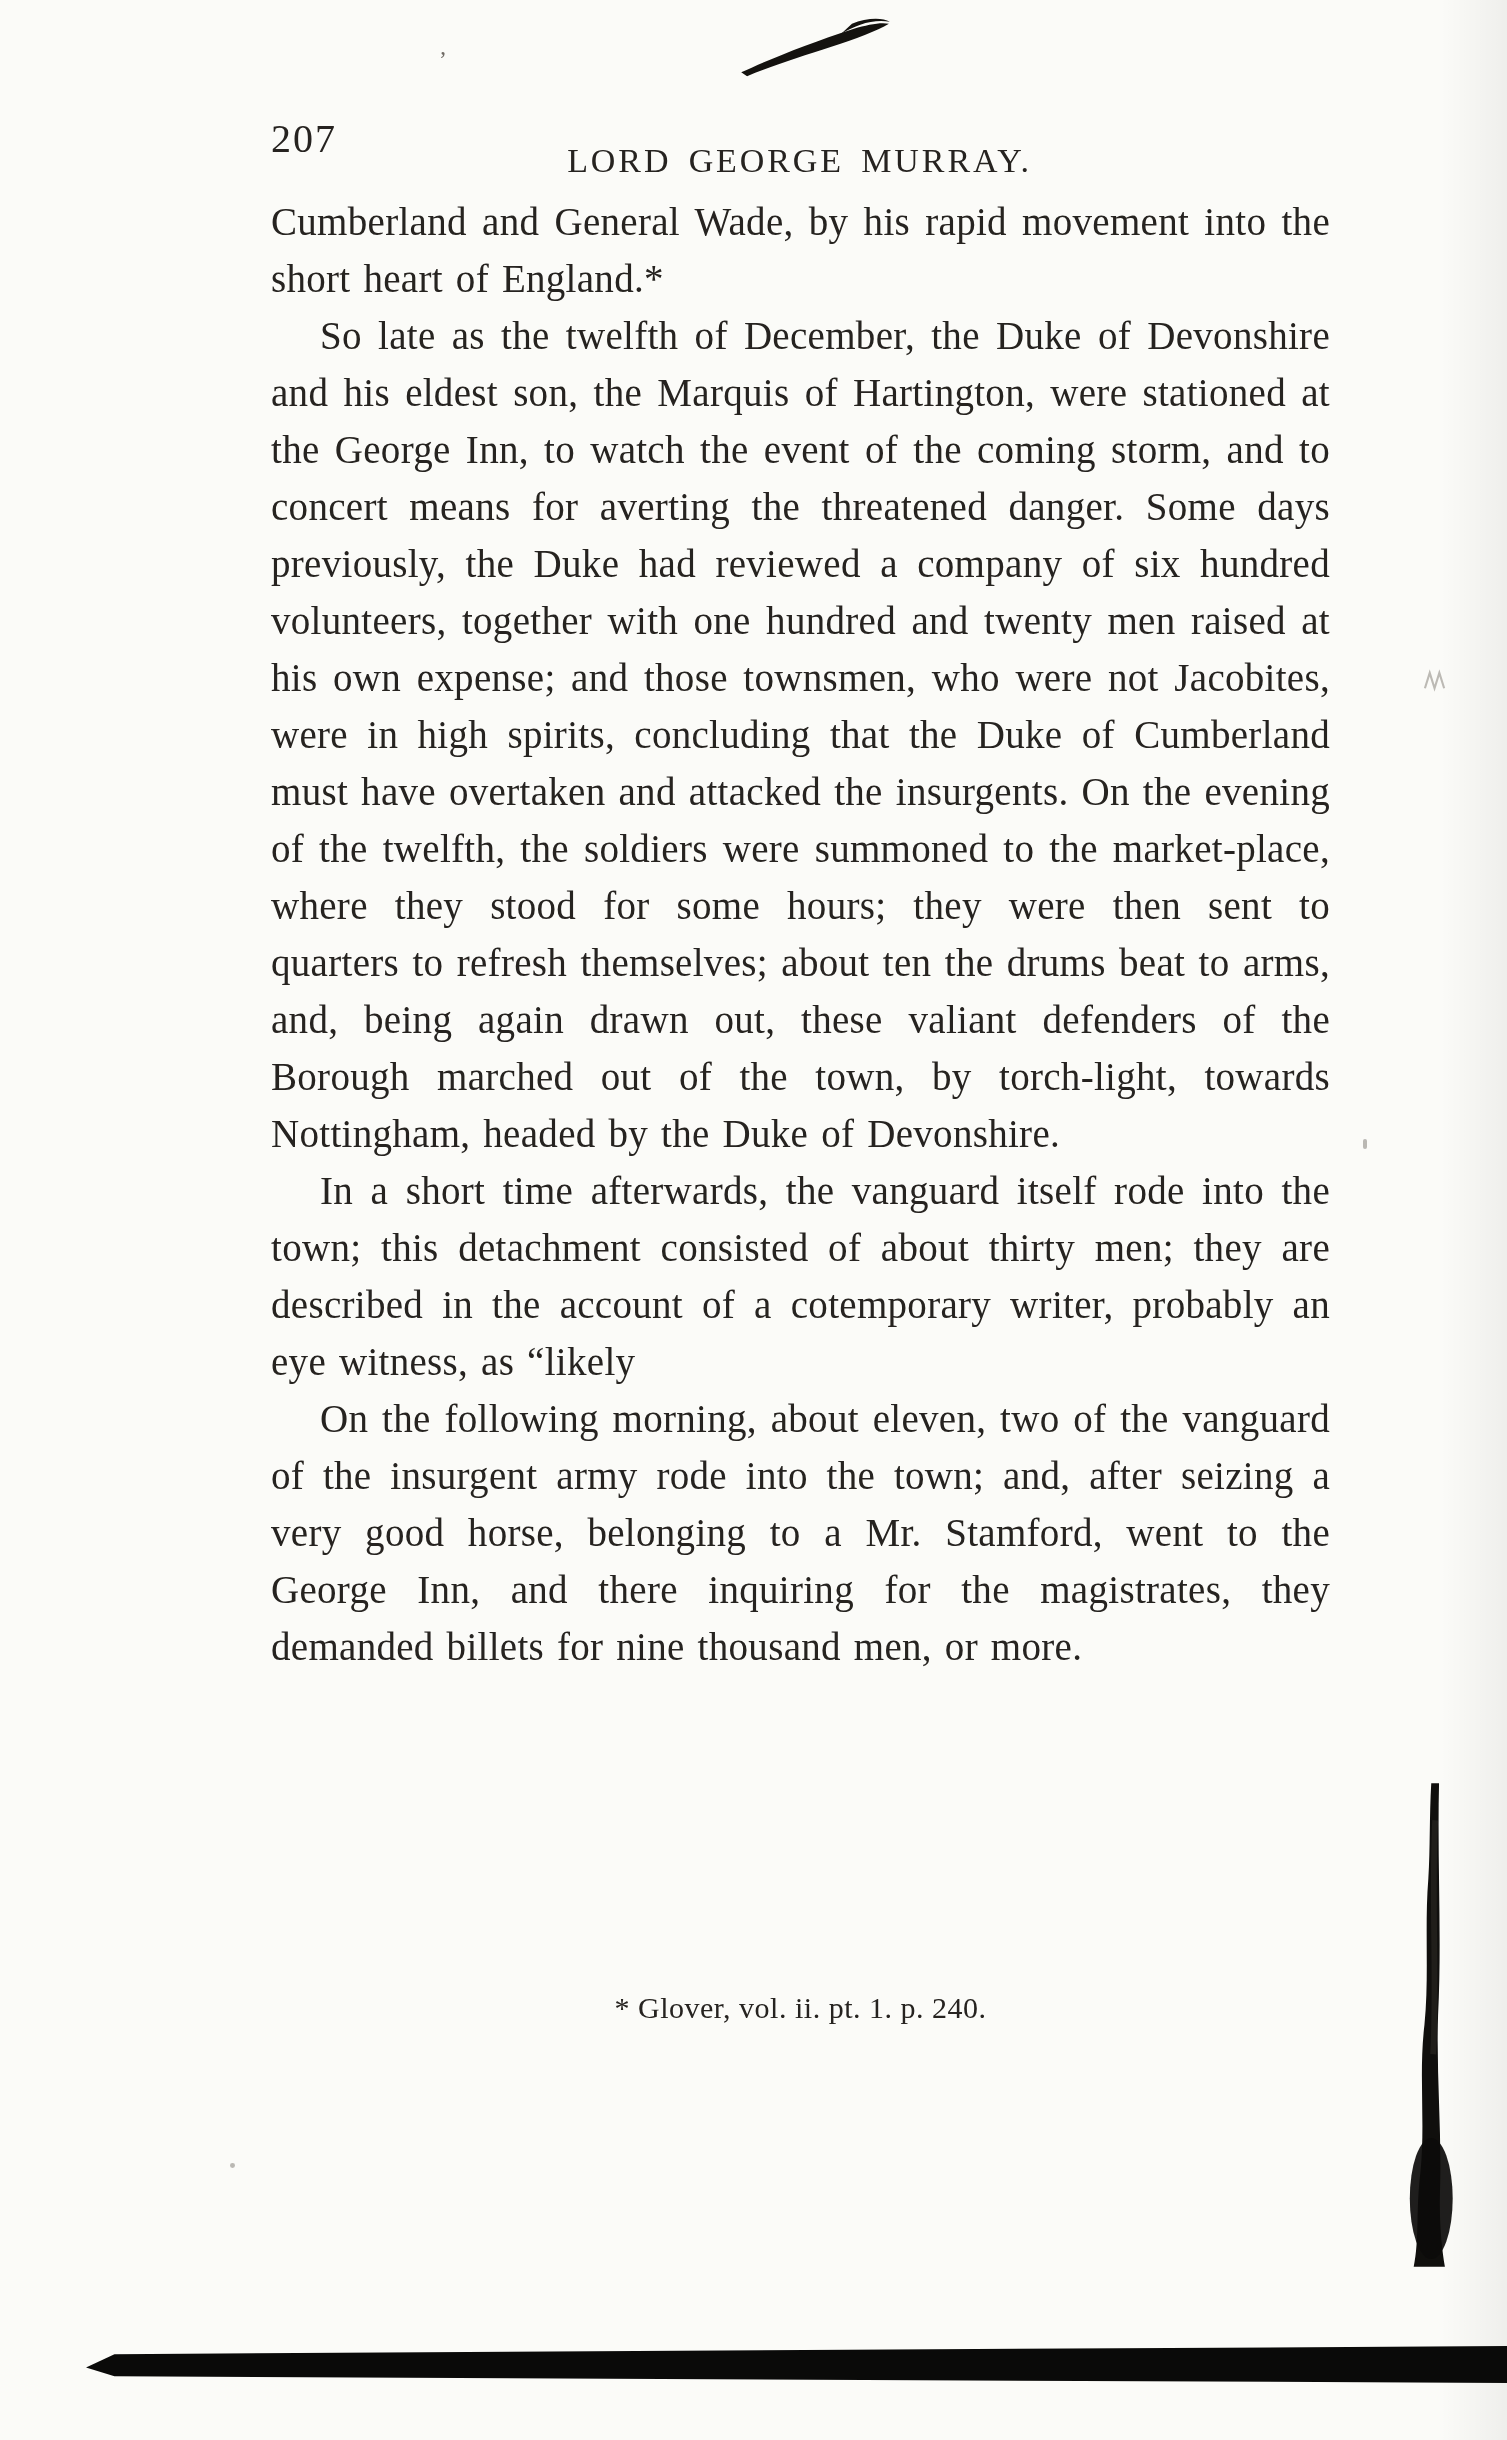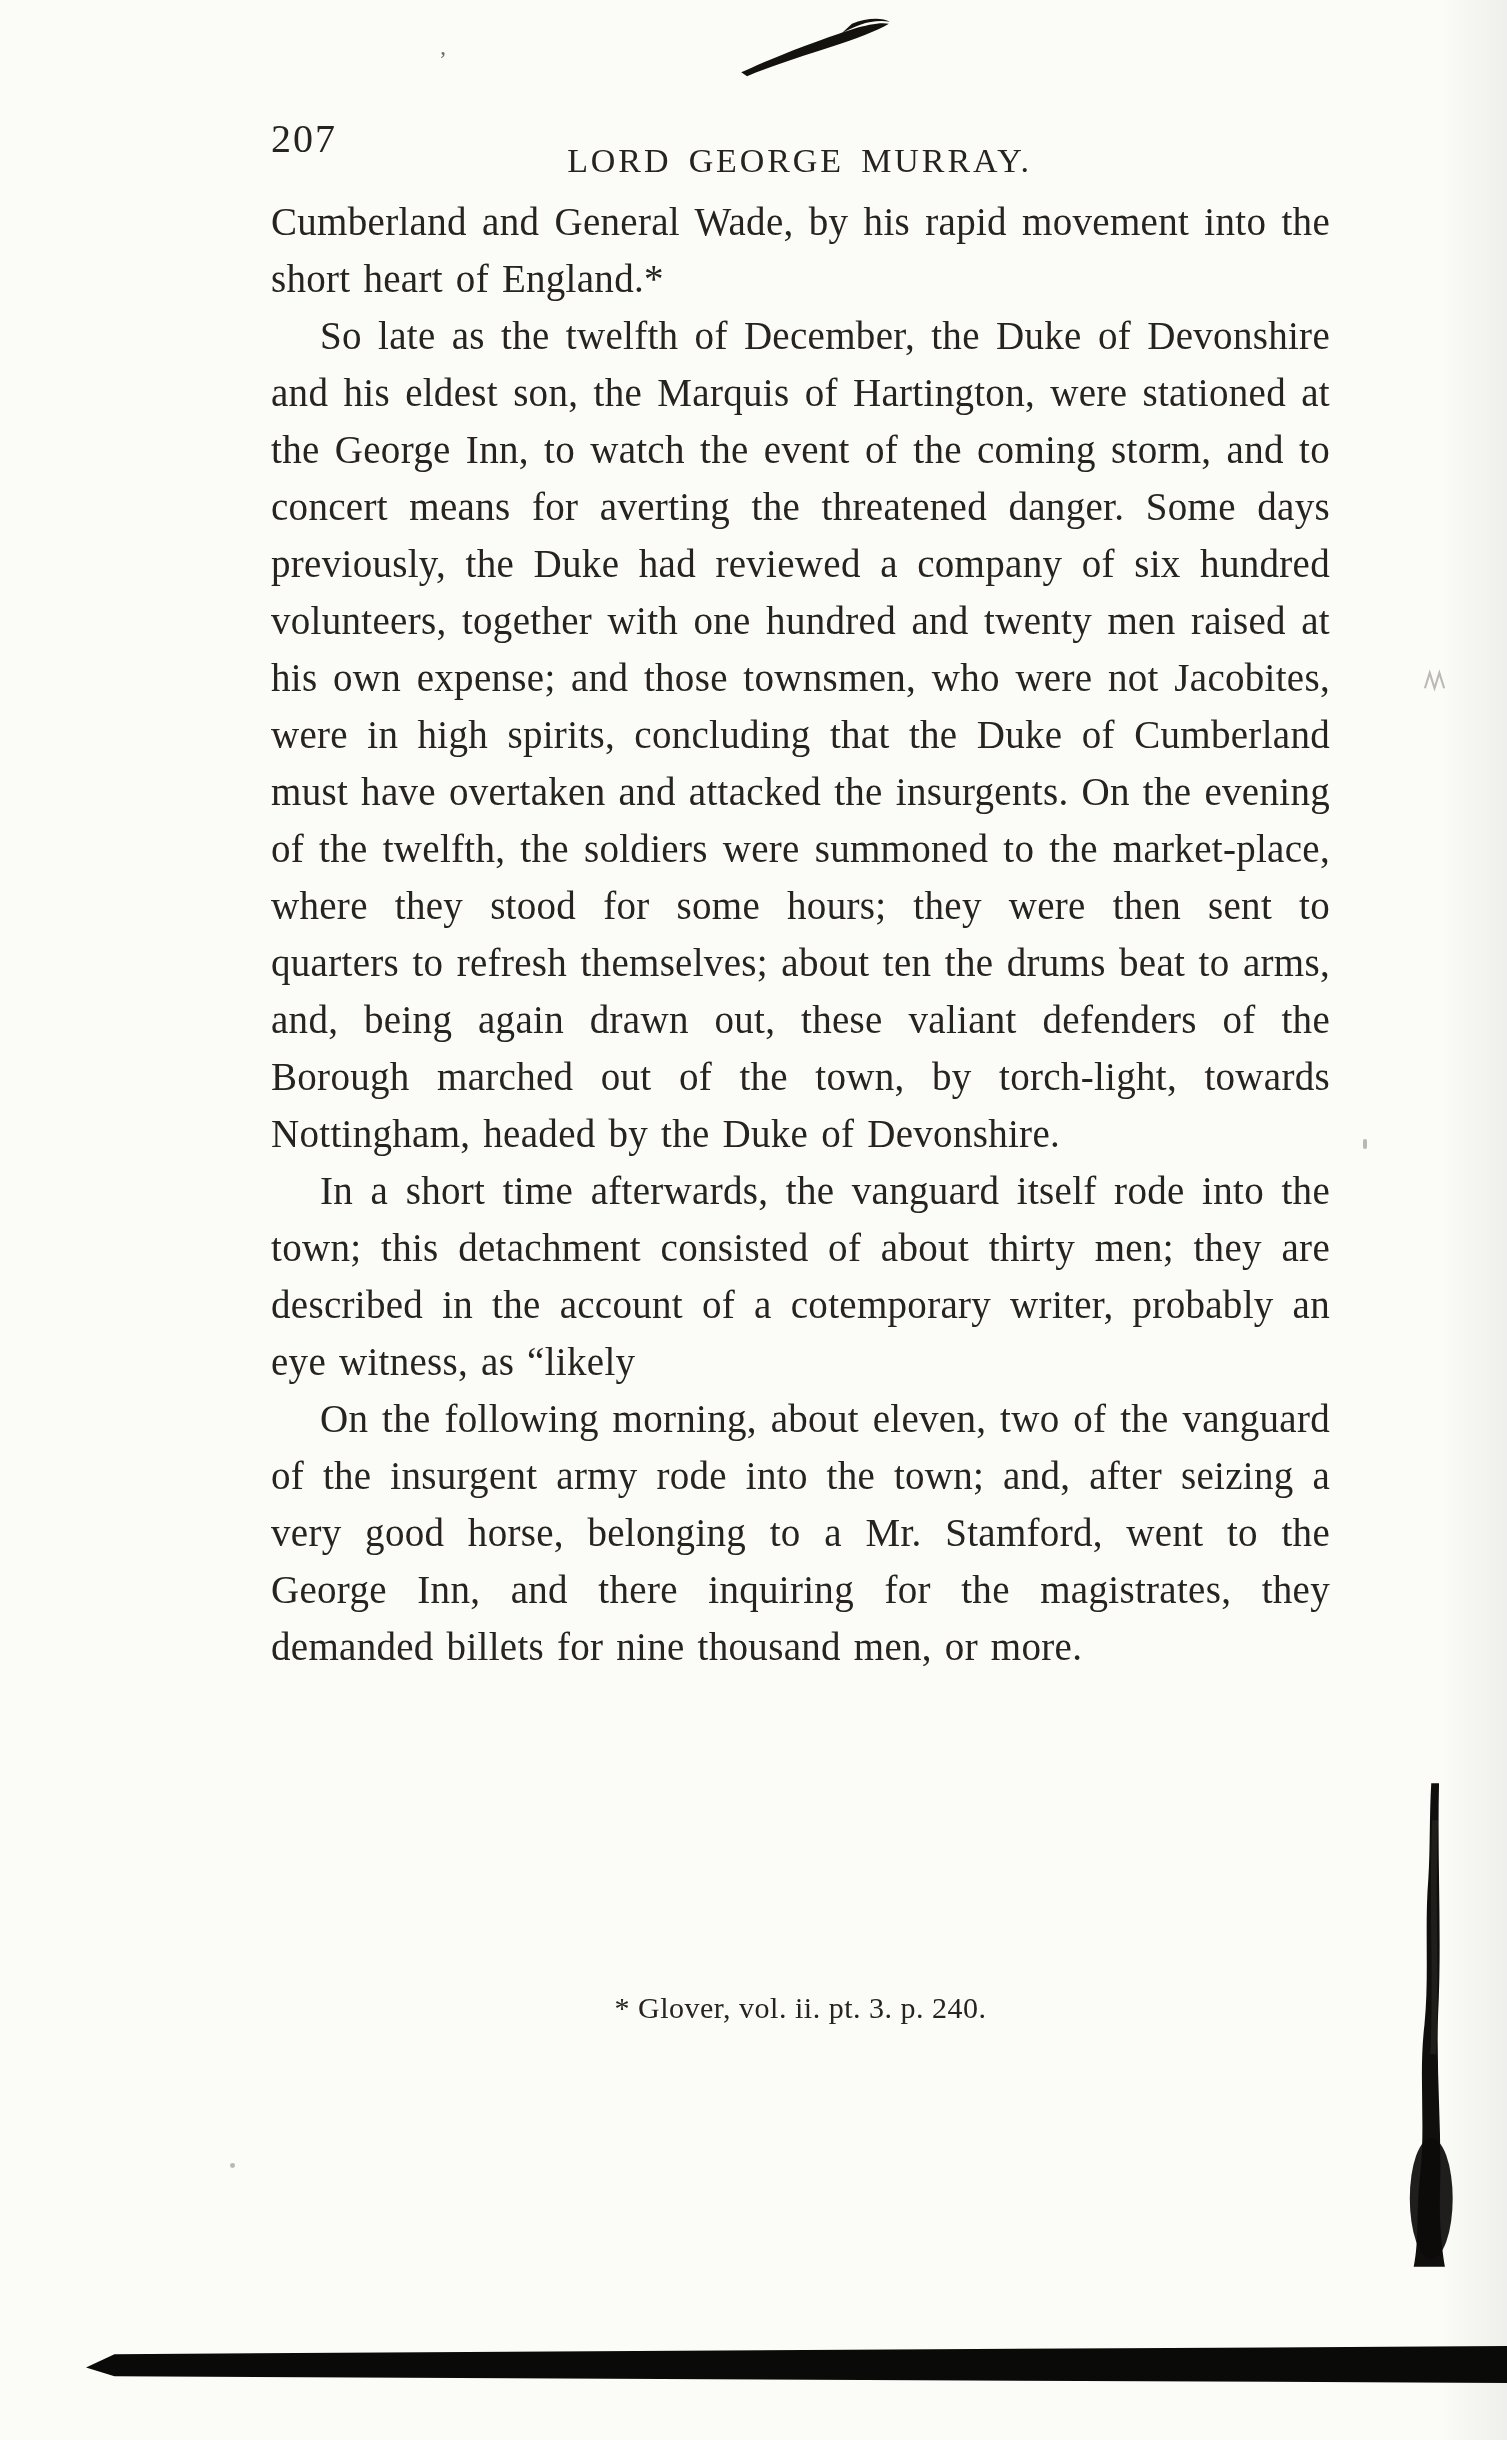--- a/index.html
+++ b/index.html
@@ -136,21 +136,21 @@
     <span class="running-header">LORD GEORGE MURRAY.</span>
   </div>
 
   <div class="text-block">
     <p>Cumberland and General Wade, by his rapid movement into the short heart of England.*</p>
     <p class="indent">So late as the twelfth of December, the Duke of Devonshire and his eldest son, the Marquis of Hartington, were stationed at the George Inn, to watch the event of the coming storm, and to concert means for averting the threatened danger.  Some days previously, the Duke had reviewed a company of six hundred volunteers, together with one hundred and twenty men raised at his own expense; and those townsmen, who were not Jacobites, were in high spirits, concluding that the Duke of Cumberland must have overtaken and attacked the insurgents.  On the evening of the twelfth, the soldiers were summoned to the market-place, where they stood for some hours; they were then sent to quarters to refresh themselves; about ten the drums beat to arms, and, being again drawn out, these valiant defenders of the Borough marched out of the town, by torch-light, towards Nottingham, headed by the Duke of Devonshire.</p>
     <p class="indent">In a short time afterwards, the vanguard itself rode into the town; this detachment consisted of about thirty men; they are described in the account of a cotemporary writer, probably an eye witness, as “likely</p>
     <p class="indent">On the following morning, about eleven, two of the vanguard of the insurgent army rode into the town; and, after seizing a very good horse, belonging to a Mr. Stamford, went to the George Inn, and there inquiring for the magistrates, they demanded billets for nine thousand men, or more.</p>
   </div>
 
-  <div class="footnote">* Glover, vol. ii. pt. 3. p. 240.</div>
+  <div class="footnote">* Glover, vol. ii. pt. 1. p. 240.</div>
 
   <div class="mark-right-margin">
     <svg width="27" height="25" viewBox="0 0 28 26" aria-hidden="true">
       <path d="M3 20 L8 4 L13 20 L18 4 L23 20" stroke="#8a857e" stroke-width="2.2" fill="none"></path>
     </svg>
   </div>
 
   <div class="streak-right">
     <svg width="78" height="488" viewBox="0 0 80 500" aria-hidden="true">
       <path d="M30 2 L38 2 C 36 80, 41 160, 37 240 C 35 300, 41 360, 39 420 C 38 455, 41 480, 44 498 L 12 498 C 18 470, 14 440, 19 400 C 24 350, 17 300, 23 250 C 28 200, 23 150, 27 100 C 29 70, 28 35, 30 2 Z" fill="#100f0d"></path>

